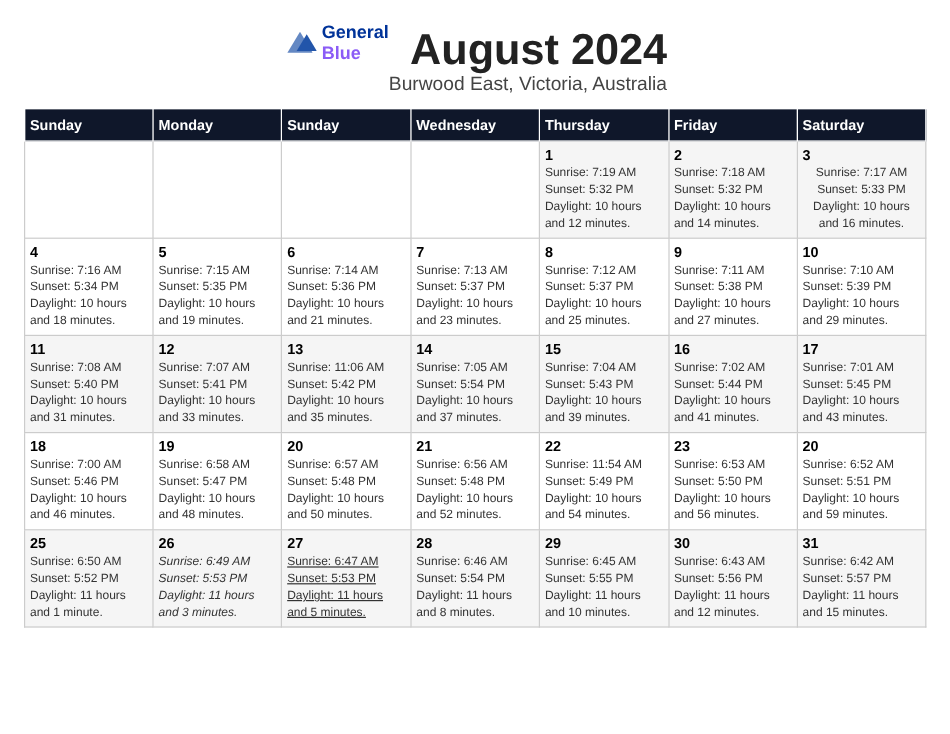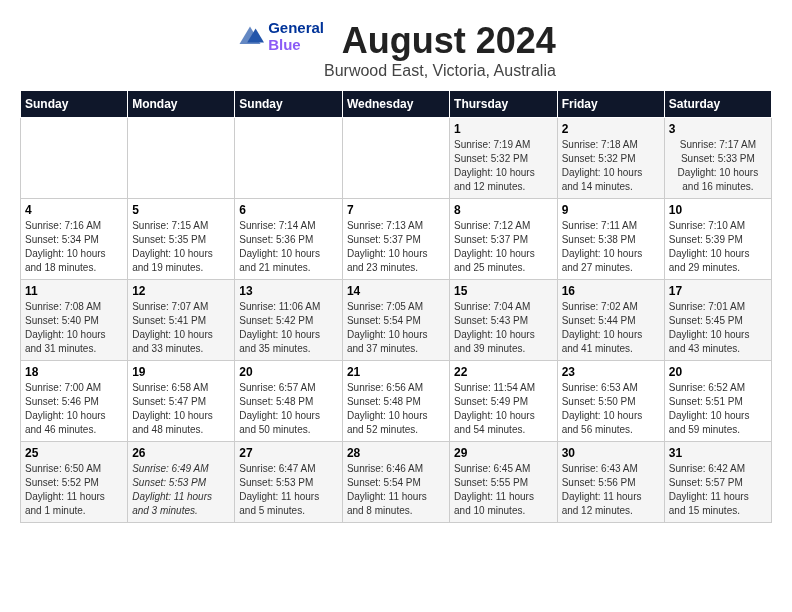--- a/index.html
+++ b/index.html
@@ -301,21 +301,21 @@
         </td>
         <td>
           <span class="day-number">26</span>
           <div class="day-info" style="white-space: pre-line; font-style: italic;">Sunrise: 6:49 AM
 Sunset: 5:53 PM
 Daylight: 11 hours
 and 3 minutes.</div>
         </td>
         <td>
           <span class="day-number">27</span>
-          <div class="day-info" style="white-space: pre-line;">Sunrise: 6:47 AM
+          <div class="day-info" style="white-space: pre-line; text-decoration: underline;">Sunrise: 6:47 AM
 Sunset: 5:53 PM
 Daylight: 11 hours
 and 5 minutes.</div>
         </td>
         <td>
           <span class="day-number">28</span>
           <div class="day-info" style="white-space: pre-line;">Sunrise: 6:46 AM
 Sunset: 5:54 PM
 Daylight: 11 hours
 and 8 minutes.</div>

